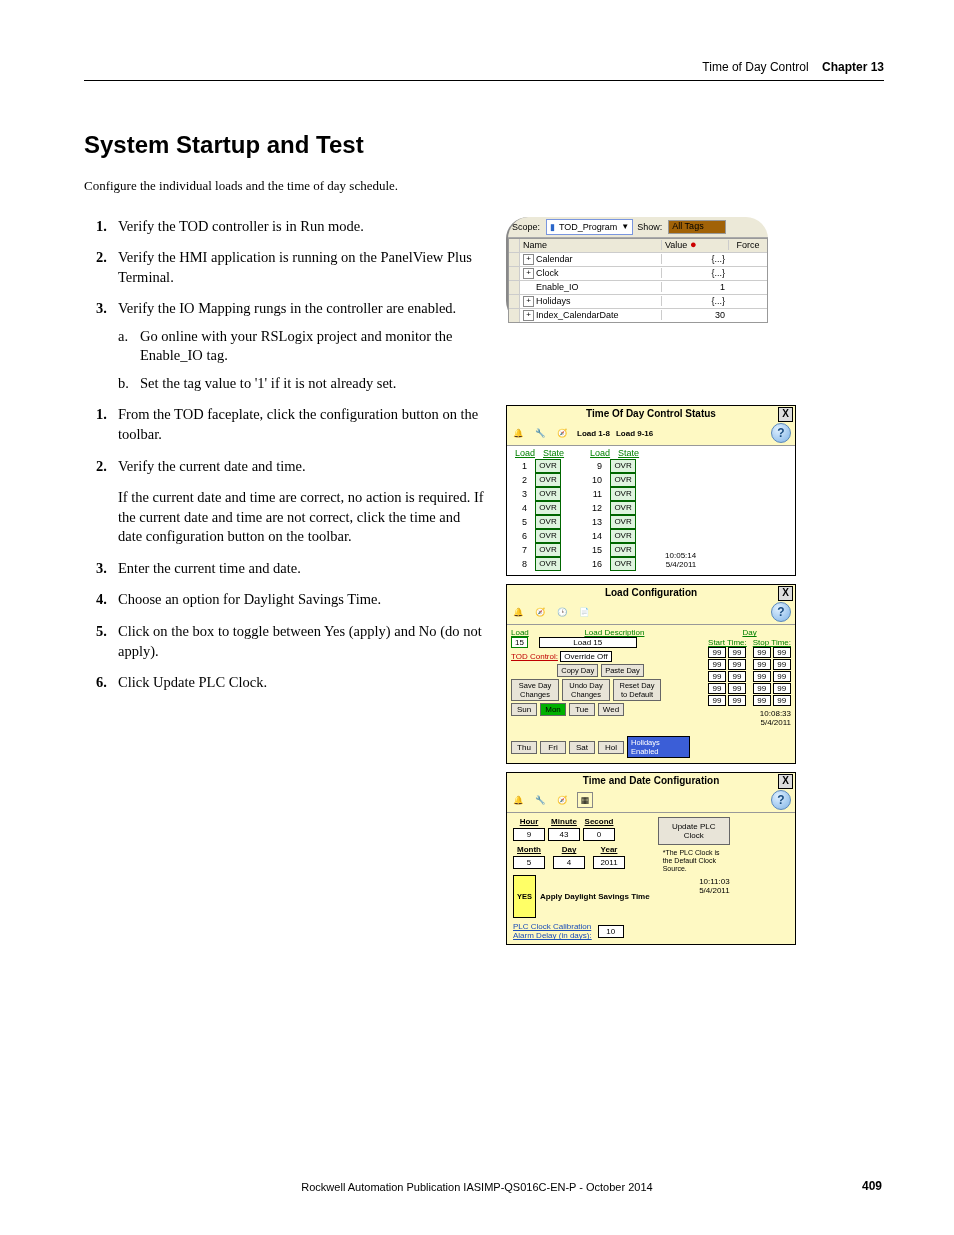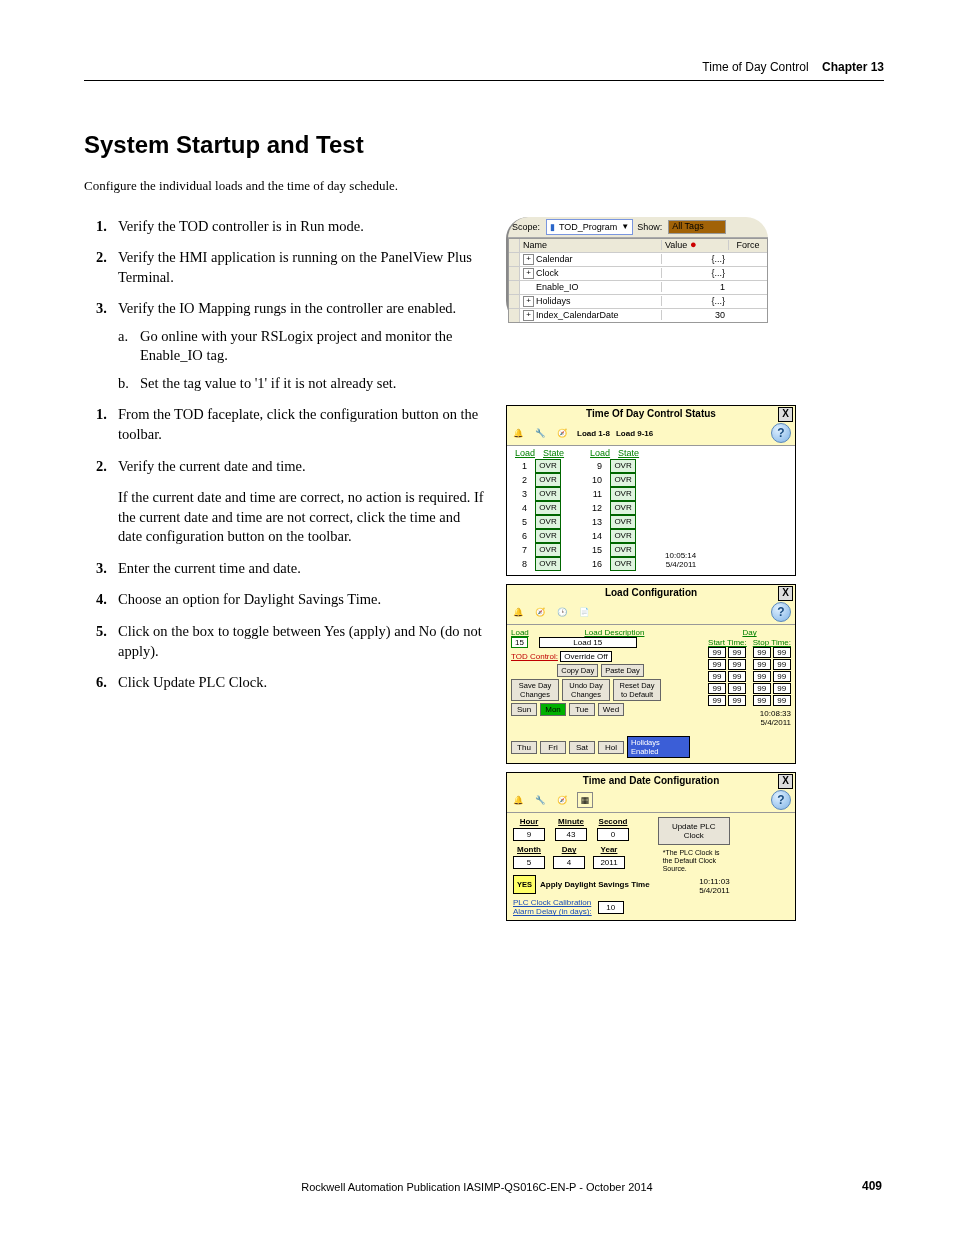--- a/index.html
+++ b/index.html
@@ -251,21 +251,21 @@
   .day-btn.on { background:#00b000; color:#000; }
   .num99 { border:1px solid #000; background:#fff; width:16px; text-align:center; font-size:8px; padding:0; }
   .hol-btn { background:#3b5ed7; color:#fff; border:1px solid #000; padding:1px 3px; font-size:7.5px; }
 
   .td-body { padding: 4px 6px 4px 6px; display:flex; gap:8px; align-items:flex-start; font-size:8px; }
   .td-col { display:flex; flex-direction:column; align-items:center; gap:2px; }
   .td-head { font-size:8px; text-decoration: underline; font-weight: bold; }
   .td-in { border:1px solid #000; background:#fff; width:30px; text-align:center; padding:1px 0; }
   .update-btn { border:1px solid #666; background:#e8e4d8; padding:4px 4px; width:62px; text-align:center; font-size:8px; }
   .small-note { font-size:7px; line-height:1.1; }
-  .yes-btn { background:#ffff66; border:1px solid #000; padding:4px 3px; font-weight:bold; font-size:7.5px; }
+  .yes-btn { background:#ffff66; border:1px solid #000; padding:16px 3px; font-weight:bold; font-size:7.5px; }
 
   .ll-head { font-size:8px; text-align:center; line-height:9px; font-weight:bold; }
 </style>
 </head>
 <body>
 
 <div class="page">
 
   <div class="running-head">
     <span>Time of Day Control</span>&nbsp;&nbsp;&nbsp;
@@ -608,21 +608,21 @@
         </div>
         <div class="toolbar">
           <span class="tb-icon">🔔</span>
           <span class="tb-icon">🔧</span>
           <span class="tb-icon">🧭</span>
           <span class="tb-icon" style="border:1px solid #888;width:14px;height:14px;font-size:9px;">▦</span>
           <span class="help-icon">?</span>
         </div>
         <div class="td-body">
           <div>
-            <div style="display:flex; gap:10px;">
+            <div style="display:flex; gap:3px;">
               <div class="td-col">
                   <span class="td-head">Hour</span>
                   <span class="td-in">9</span>
                 </div>
               <div class="td-col">
                   <span class="td-head">Minute</span>
                   <span class="td-in">43</span>
                 </div>
               <div class="td-col">
                   <span class="td-head">Second</span>

